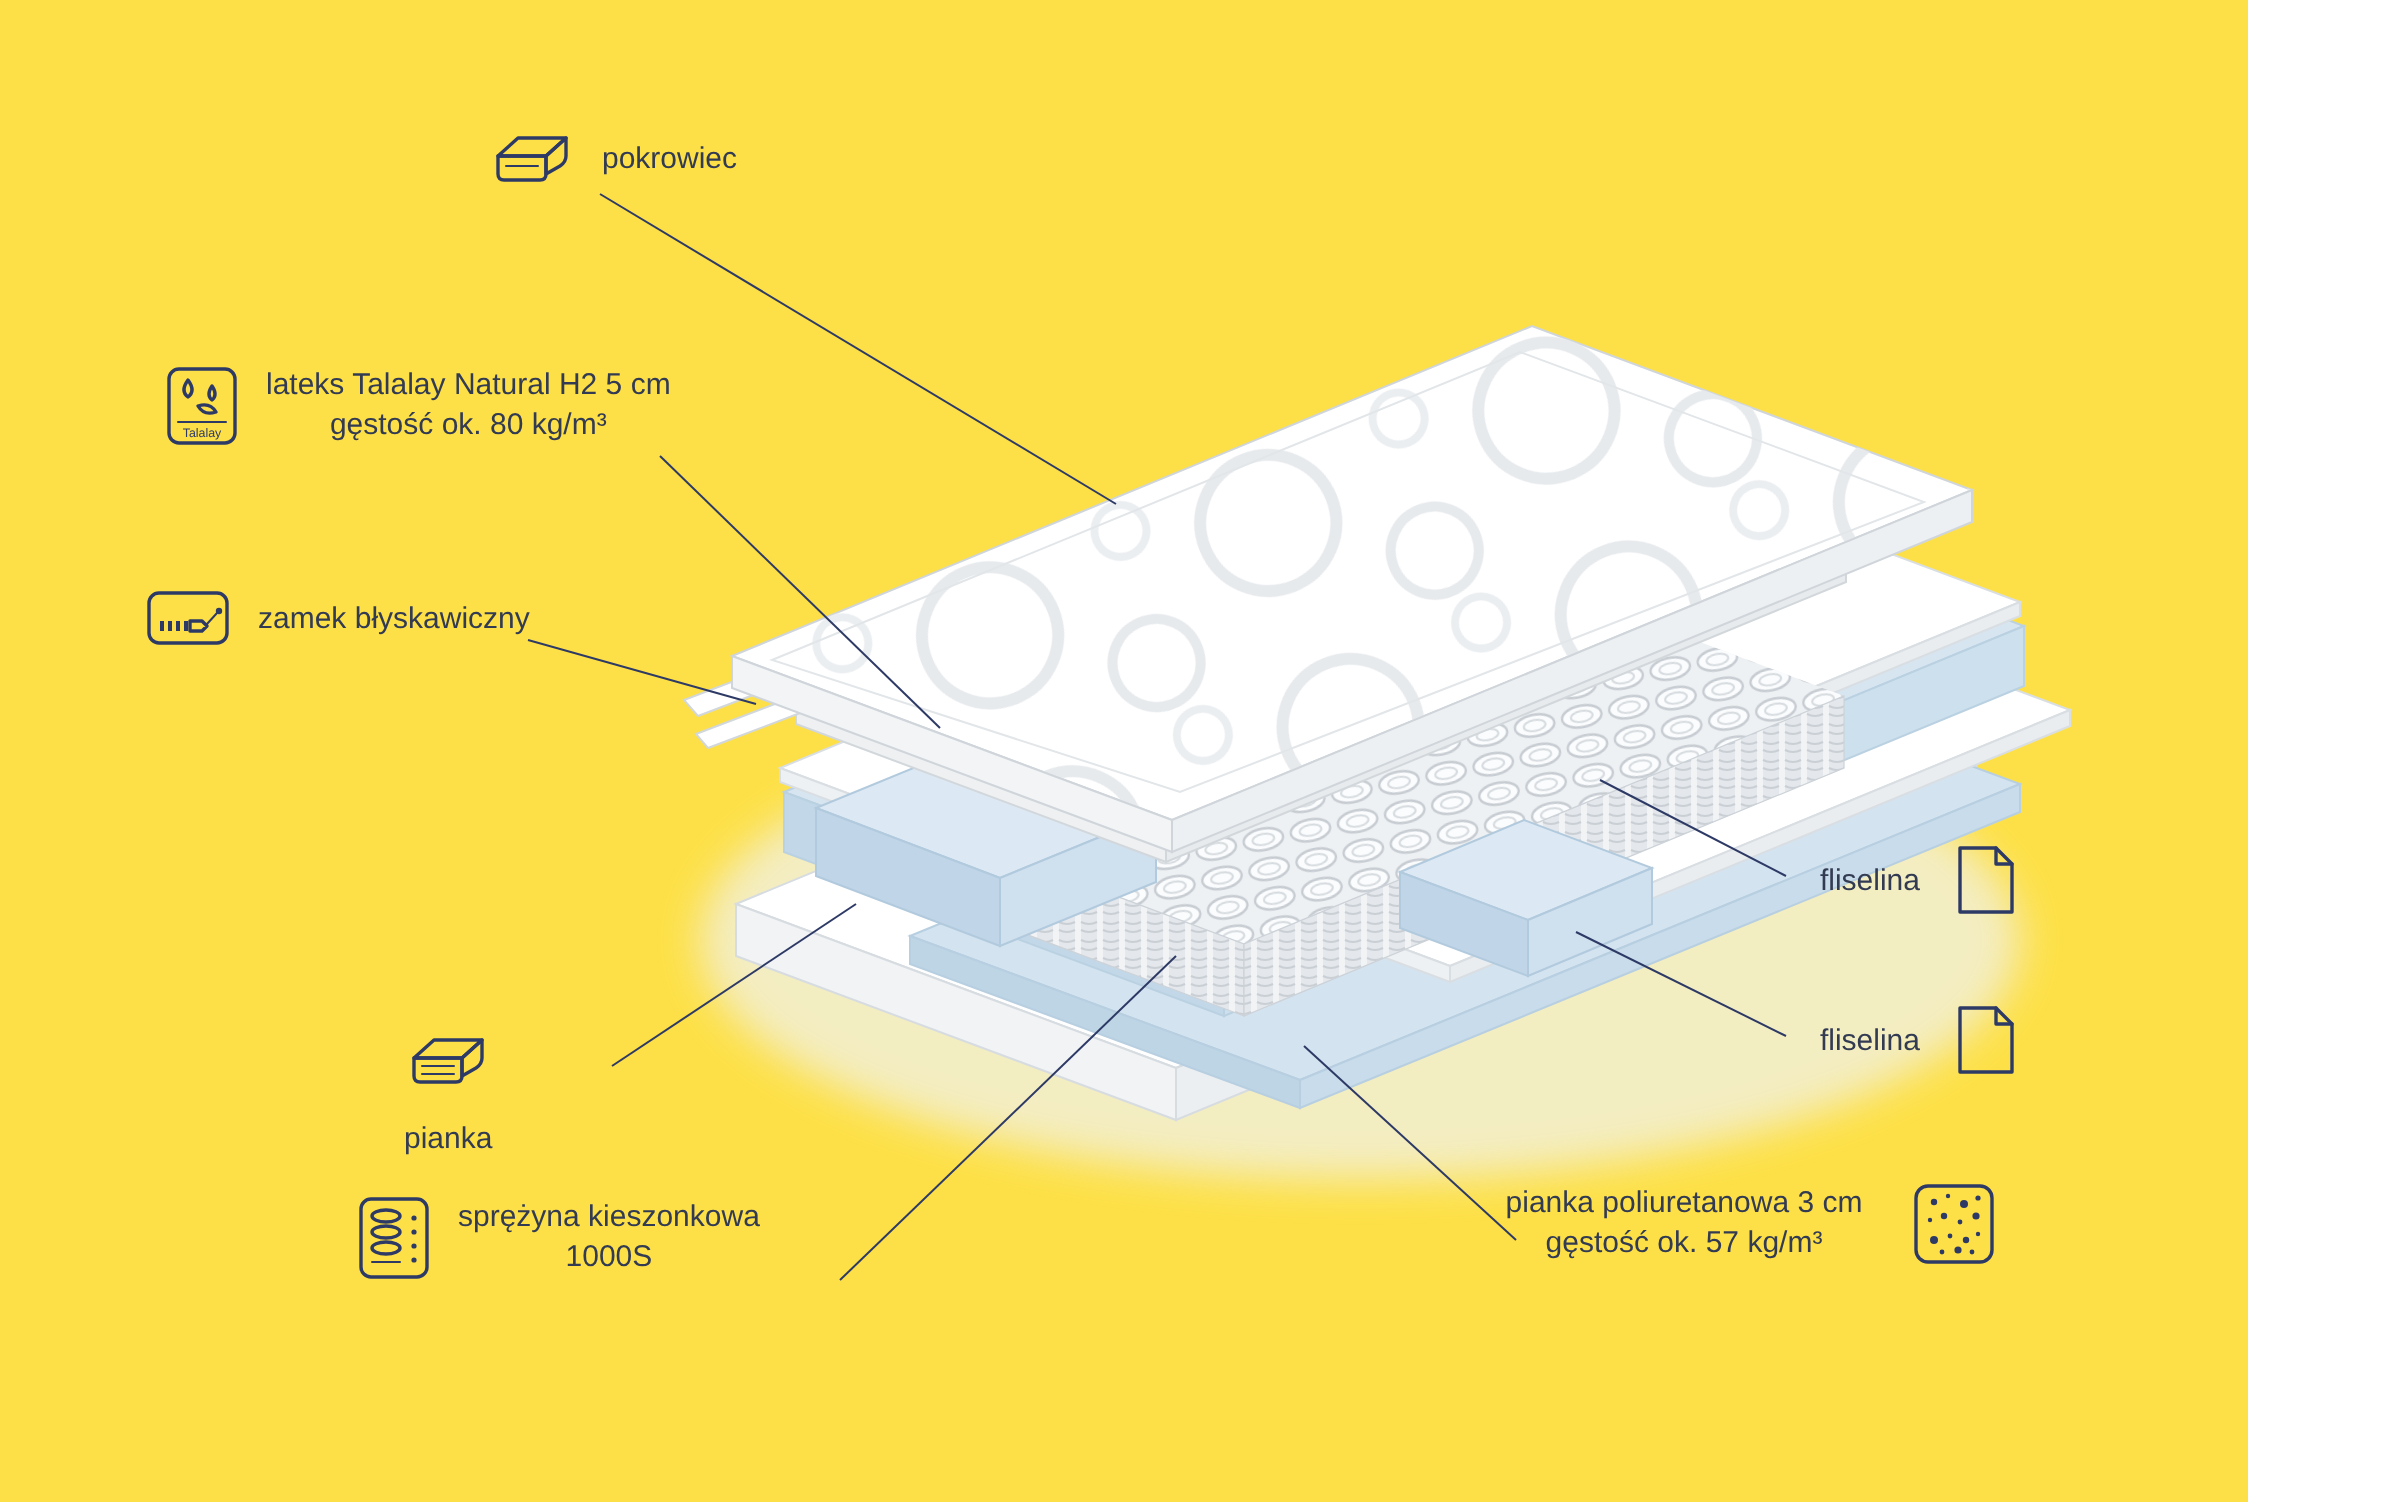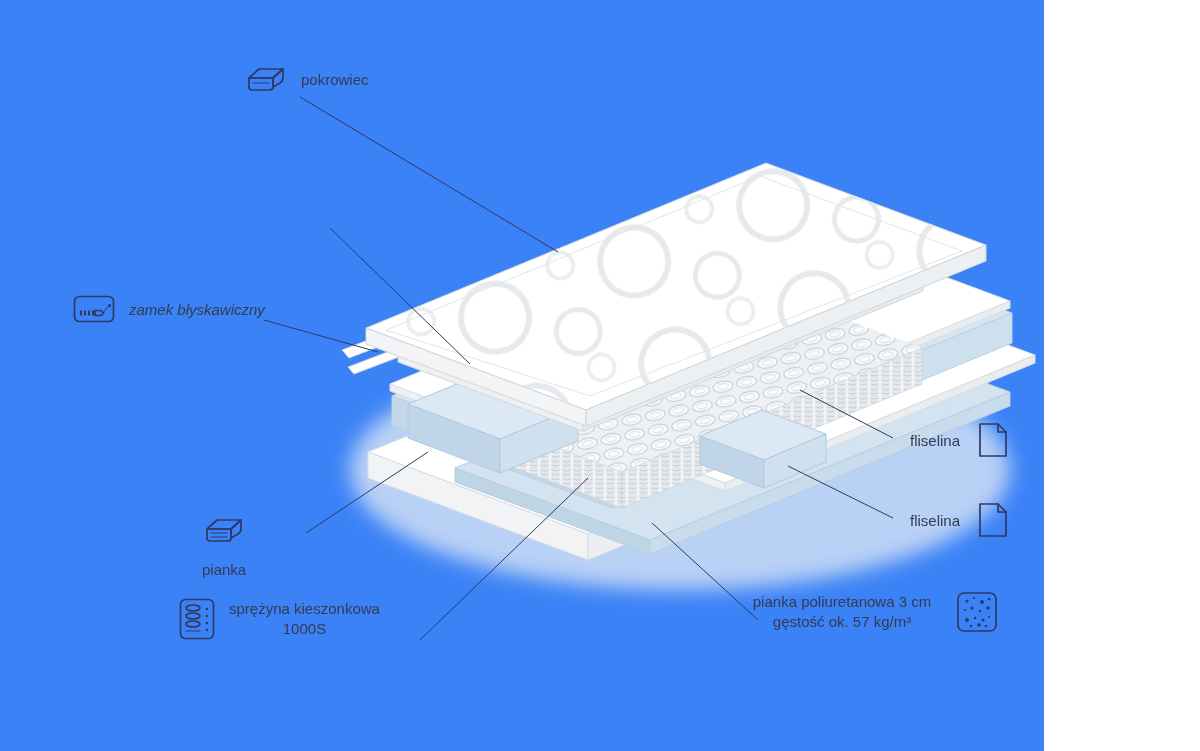--- a/index.html
+++ b/index.html
@@ -1,17 +1,17 @@
 <!DOCTYPE html>
 <html><head>
 <meta charset="utf-8">
 <style>
   html,body{margin:0;padding:0;background:#ffffff;}
   .canvas{
-    position:relative;width:1044px;height:751px;background:#3b82f6;overflow:hidden;
+    position:relative;width:1124px;height:751px;background:#fde047;overflow:hidden;
     font-family:"Liberation Sans",sans-serif;color:#333b52;
   }
   .scene{position:absolute;left:0;top:0;}
   .label{position:absolute;display:flex;align-items:center;gap:13px;font-size:15px;color:#333b52;z-index:5;}
   .label .txt{white-space:nowrap;}
   .stack{display:flex;flex-direction:column;text-align:center;line-height:1.32;}
   .icon svg{display:block;}
   .nv{stroke:#2e3a66;fill:none;stroke-width:1.7;stroke-linecap:round;stroke-linejoin:round;}
   .nv-thin{stroke:#2e3a66;fill:none;stroke-width:1;stroke-linecap:round;}
   .nv-fill{fill:#2e3a66;stroke:none;}
@@ -134,22 +134,38 @@
       <svg width="44" height="34" viewBox="0 0 44 34">
         <path class="nv" d="M5 16 L15 7 H39 L29 16 Z"></path>
         <path class="nv" d="M5 16 H29 V25 Q29 28 26 28 H8 Q5 28 5 25 Z"></path>
         <path class="nv" d="M29 16 L39 7 V16 Q39 19 36 21 L29 25 Z"></path>
         <path class="nv-thin" d="M9 21 H25"></path>
       </svg>
     </span>
     <span class="txt">pokrowiec</span>
   </div>
 
-
-  <div class="label" style="left:72px;top:292px;font-style:italic;">
+  <div class="label" style="left:82px;top:182px;">
+    <span class="icon">
+      <svg width="38" height="42" viewBox="0 0 38 42">
+        <rect class="nv" x="2.5" y="2.5" width="33" height="37" rx="5"></rect>
+        <path class="nv" d="M12 8 Q16 13.5 12 16.5 Q8 13.5 12 8 Z" stroke-width="1.3"></path>
+        <path class="nv" d="M24 11 Q27 15.5 24 18 Q21 15.5 24 11 Z" stroke-width="1.3"></path>
+        <path class="nv" d="M17 21 Q23 19 26 24 Q20 26 17 21 Z" stroke-width="1.3"></path>
+        <path class="nv-thin" d="M7 29 H31"></path>
+        <text x="19" y="36.5" font-size="6.2" text-anchor="middle" fill="#2e3a66">Talalay</text>
+      </svg>
+    </span>
+    <span class="stack">
+      <span>lateks Talalay Natural H2 5 cm</span>
+      <span>gęstość ok. 80 kg/m³</span>
+    </span>
+  </div>
+
+  <div class="label" style="left:72px;top:292px;">
     <span class="icon">
       <svg width="44" height="34" viewBox="0 0 44 34">
         <rect class="nv" x="2.5" y="4.5" width="39" height="25" rx="5"></rect>
         <line x1="8" y1="21" x2="23" y2="21" stroke="#2e3a66" stroke-width="5" stroke-dasharray="2 2"></line>
         <path class="nv" d="M23 18.5 H29 L31.5 21 L29 23.5 H23 Z" stroke-width="1.3"></path>
         <path class="nv-thin" d="M31.5 20 L36.5 14.5"></path>
         <circle class="nv-fill" cx="37.5" cy="13.5" r="1.6"></circle>
       </svg>
     </span>
     <span class="txt">zamek błyskawiczny</span>

